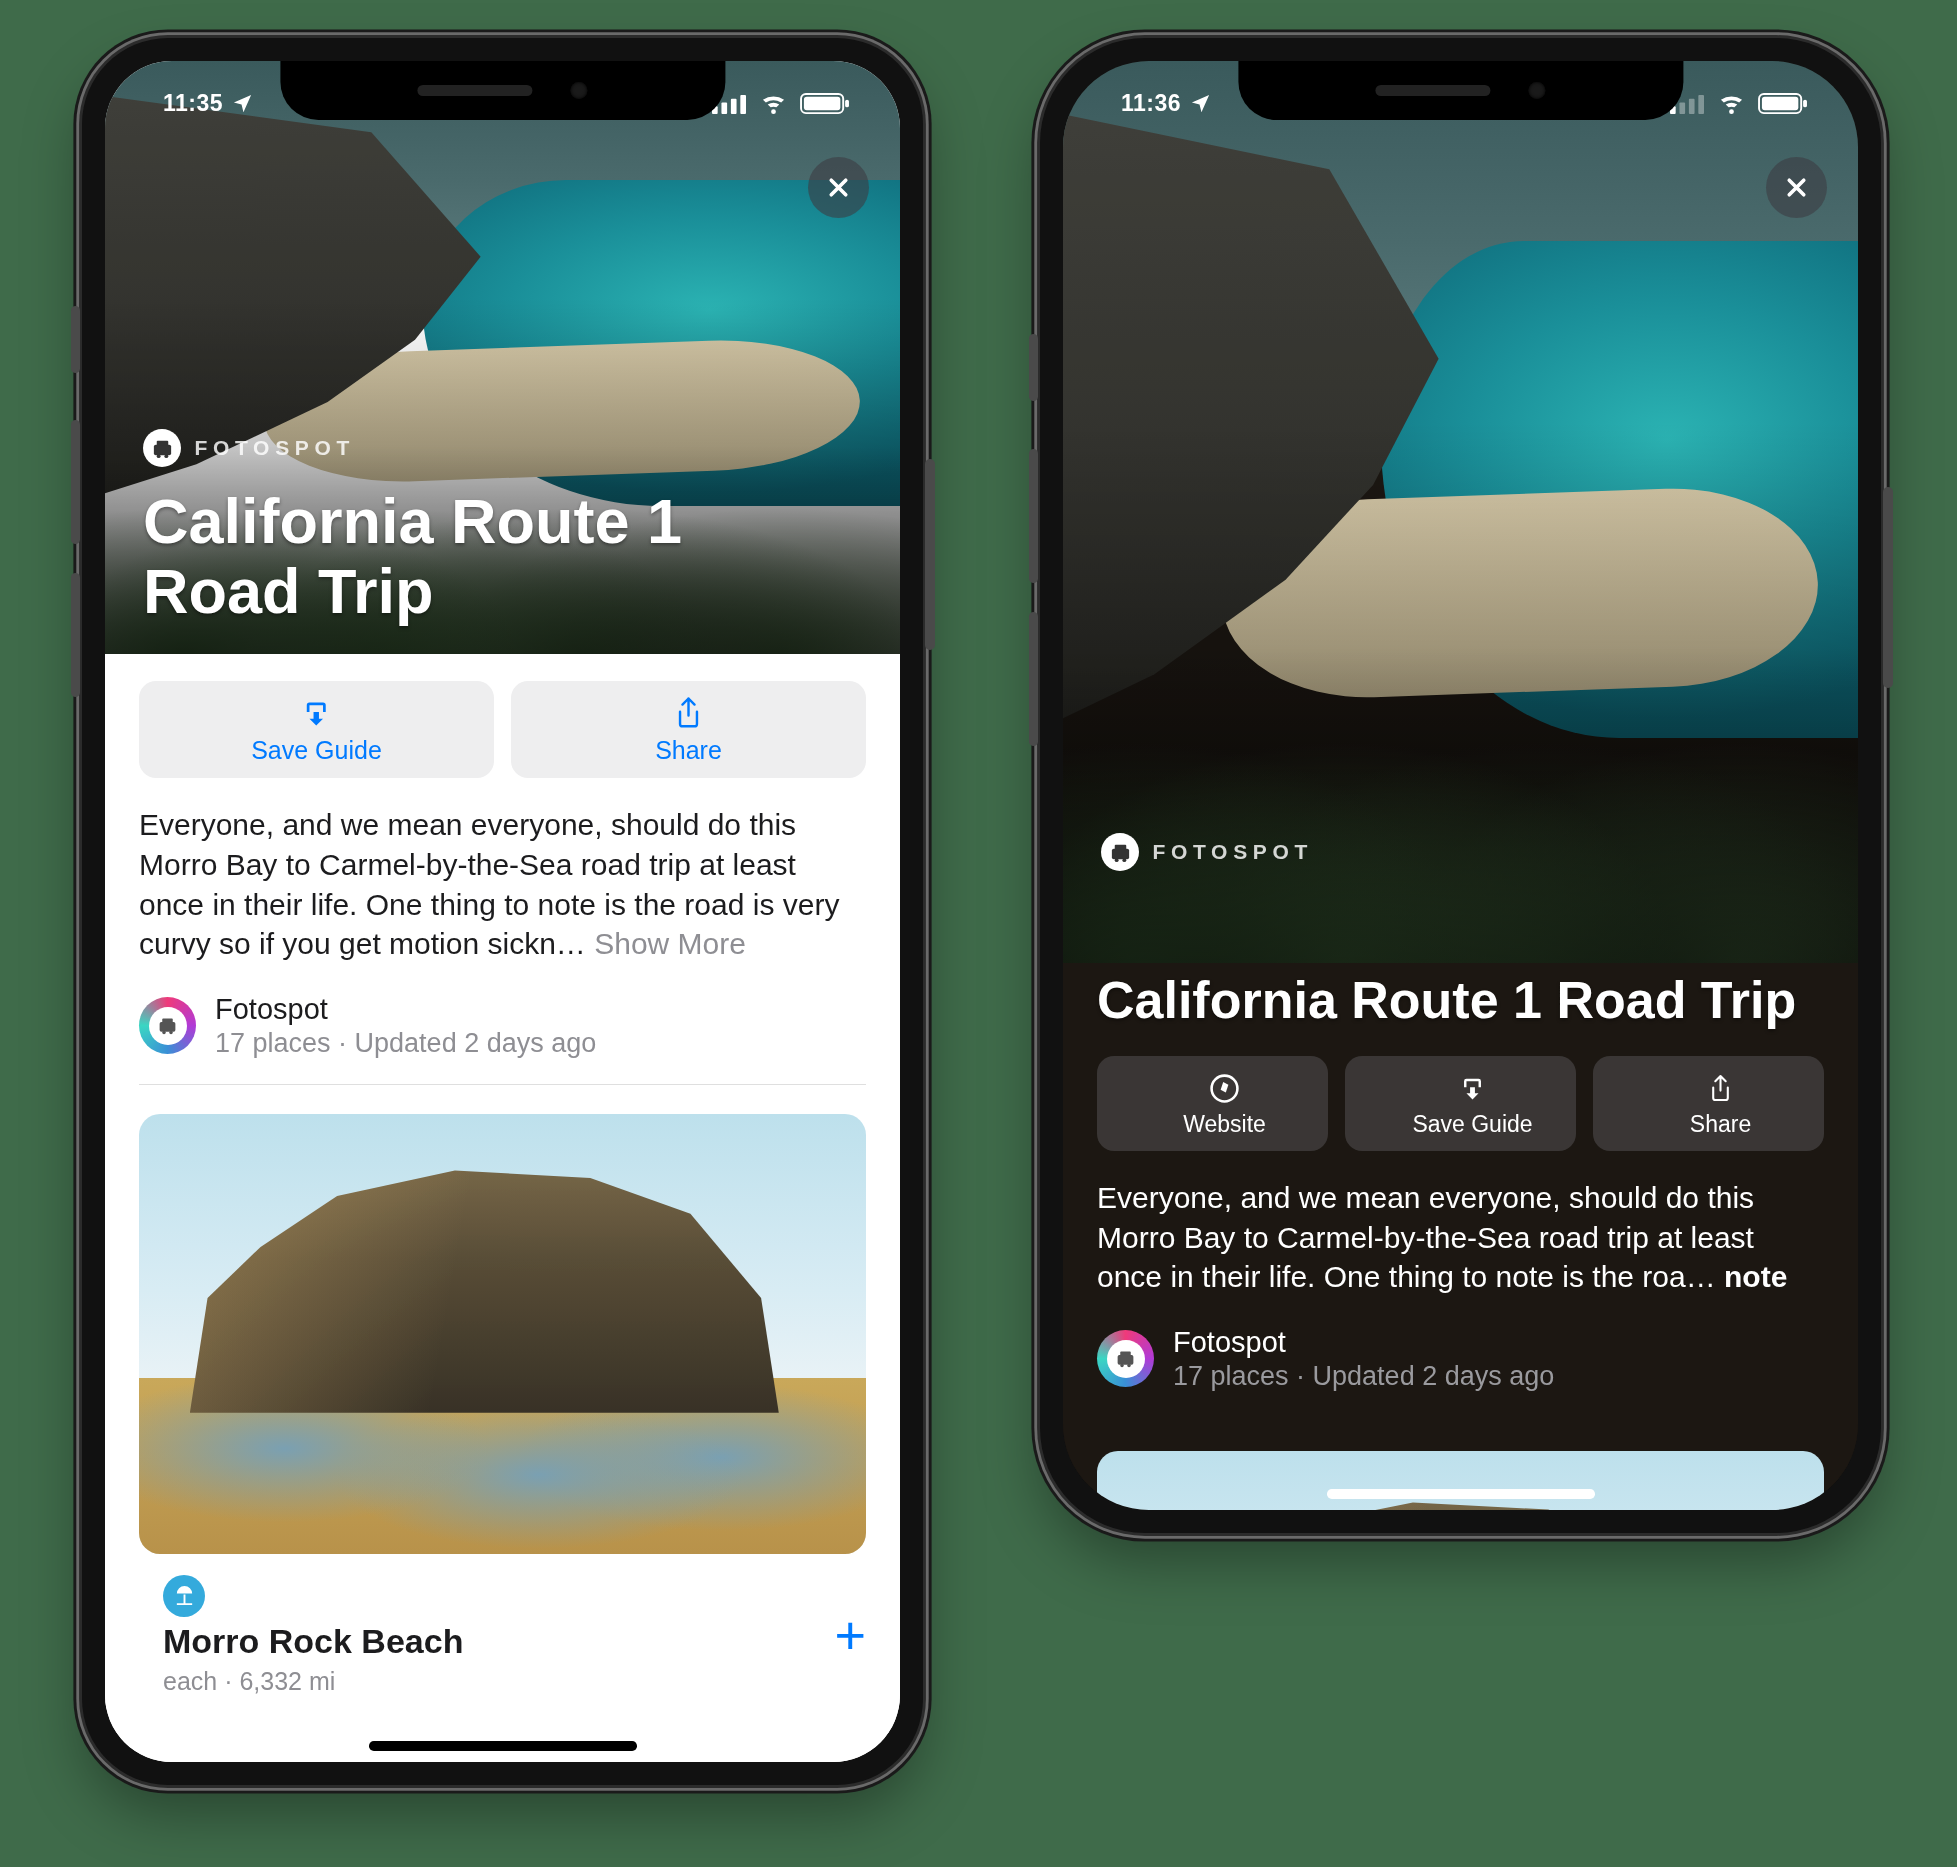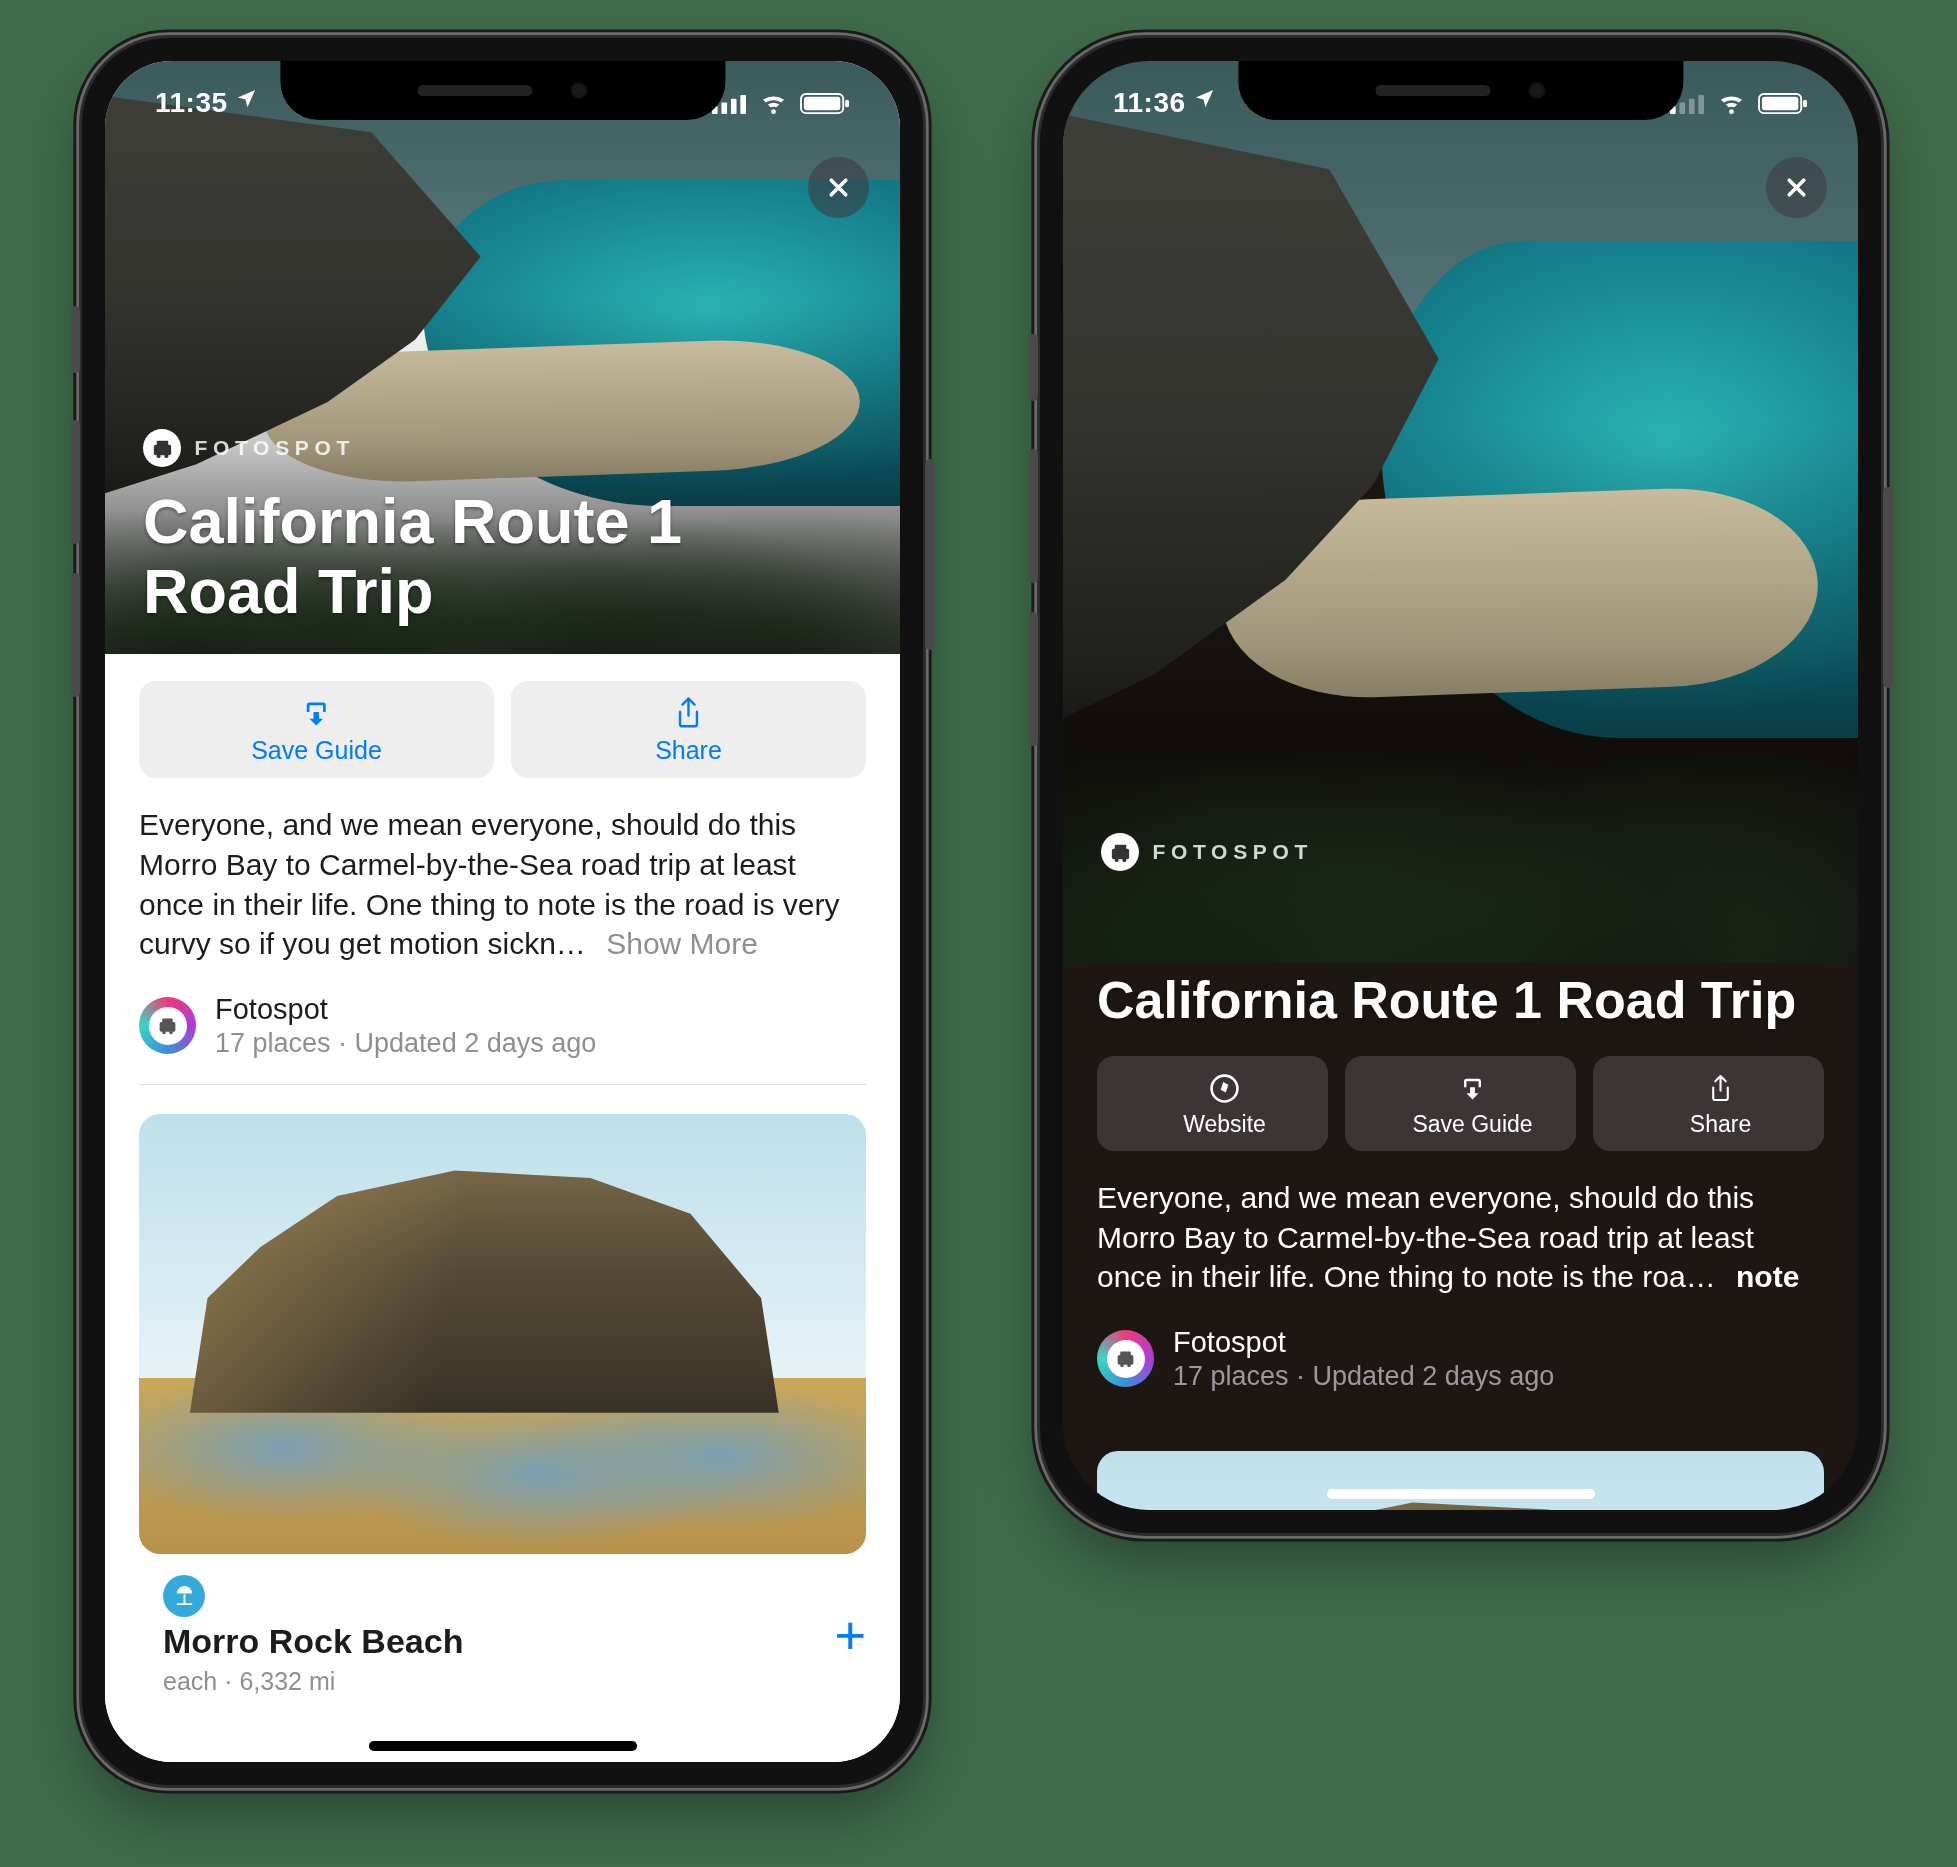--- a/index.html
+++ b/index.html
@@ -81,21 +81,21 @@
   
   .status-bar {
     position: absolute; top: 0; left: 0; right: 0;
     height: 84px;
     display: flex; justify-content: space-between; align-items: center;
     padding: 0 50px;
     z-index: 40;
     color: #fff;
     font-weight: 600;
   }
-  .status-left { display: flex; gap: 7.6px; font-size: 28px; letter-spacing: 0.5px;}
+  .status-left { display: flex; align-items: center; gap: 7.6px; font-size: 23px; letter-spacing: 0.5px; margin-left: 8px;}
   .status-right { display: flex; align-items: center; gap: 11.5px; }
   
   .hero {
     position: absolute; left: 0; right: 0; top: 0;
     overflow: hidden;
   }
   .hero.left-hero  { height: 593px; }
   .hero.right-hero { height: 902px; }
   .hero-art {
     position: absolute; inset: 0;
@@ -181,21 +181,21 @@
   }
   .action-btn.light { background: #eeeeef; color: var(--ios-blue); }
   .action-btn.dark  { background: rgba(120,120,128,0.32); color: #fff; font-size: 23px; padding-left: 24px; }
   .action-btn .ic { height: 34px; display:flex; align-items:center;}
   .desc {
     margin-top: 27px;
     font-size: 30px;
     line-height: 1.32;
     color: inherit;
   }
-  .desc .more { color: var(--ios-gray); margin-left: 12px; }
+  .desc .more { color: var(--ios-gray); }
   .content.cr .desc .more { color: #fff; font-weight: 600;}
   .meta-row {
     display: flex; align-items: center; gap: 19px;
     margin-top: 29px;
     padding-bottom: 25px;
     border-bottom: 1px solid rgba(128,128,128,0.25);
   }
   .avatar {
     width: 57px; height: 57px; border-radius: 50%;
     background: conic-gradient(#ef3a7a, #b13ad6, #3a8fd6, #3ad6c3, #ef3a7a);

